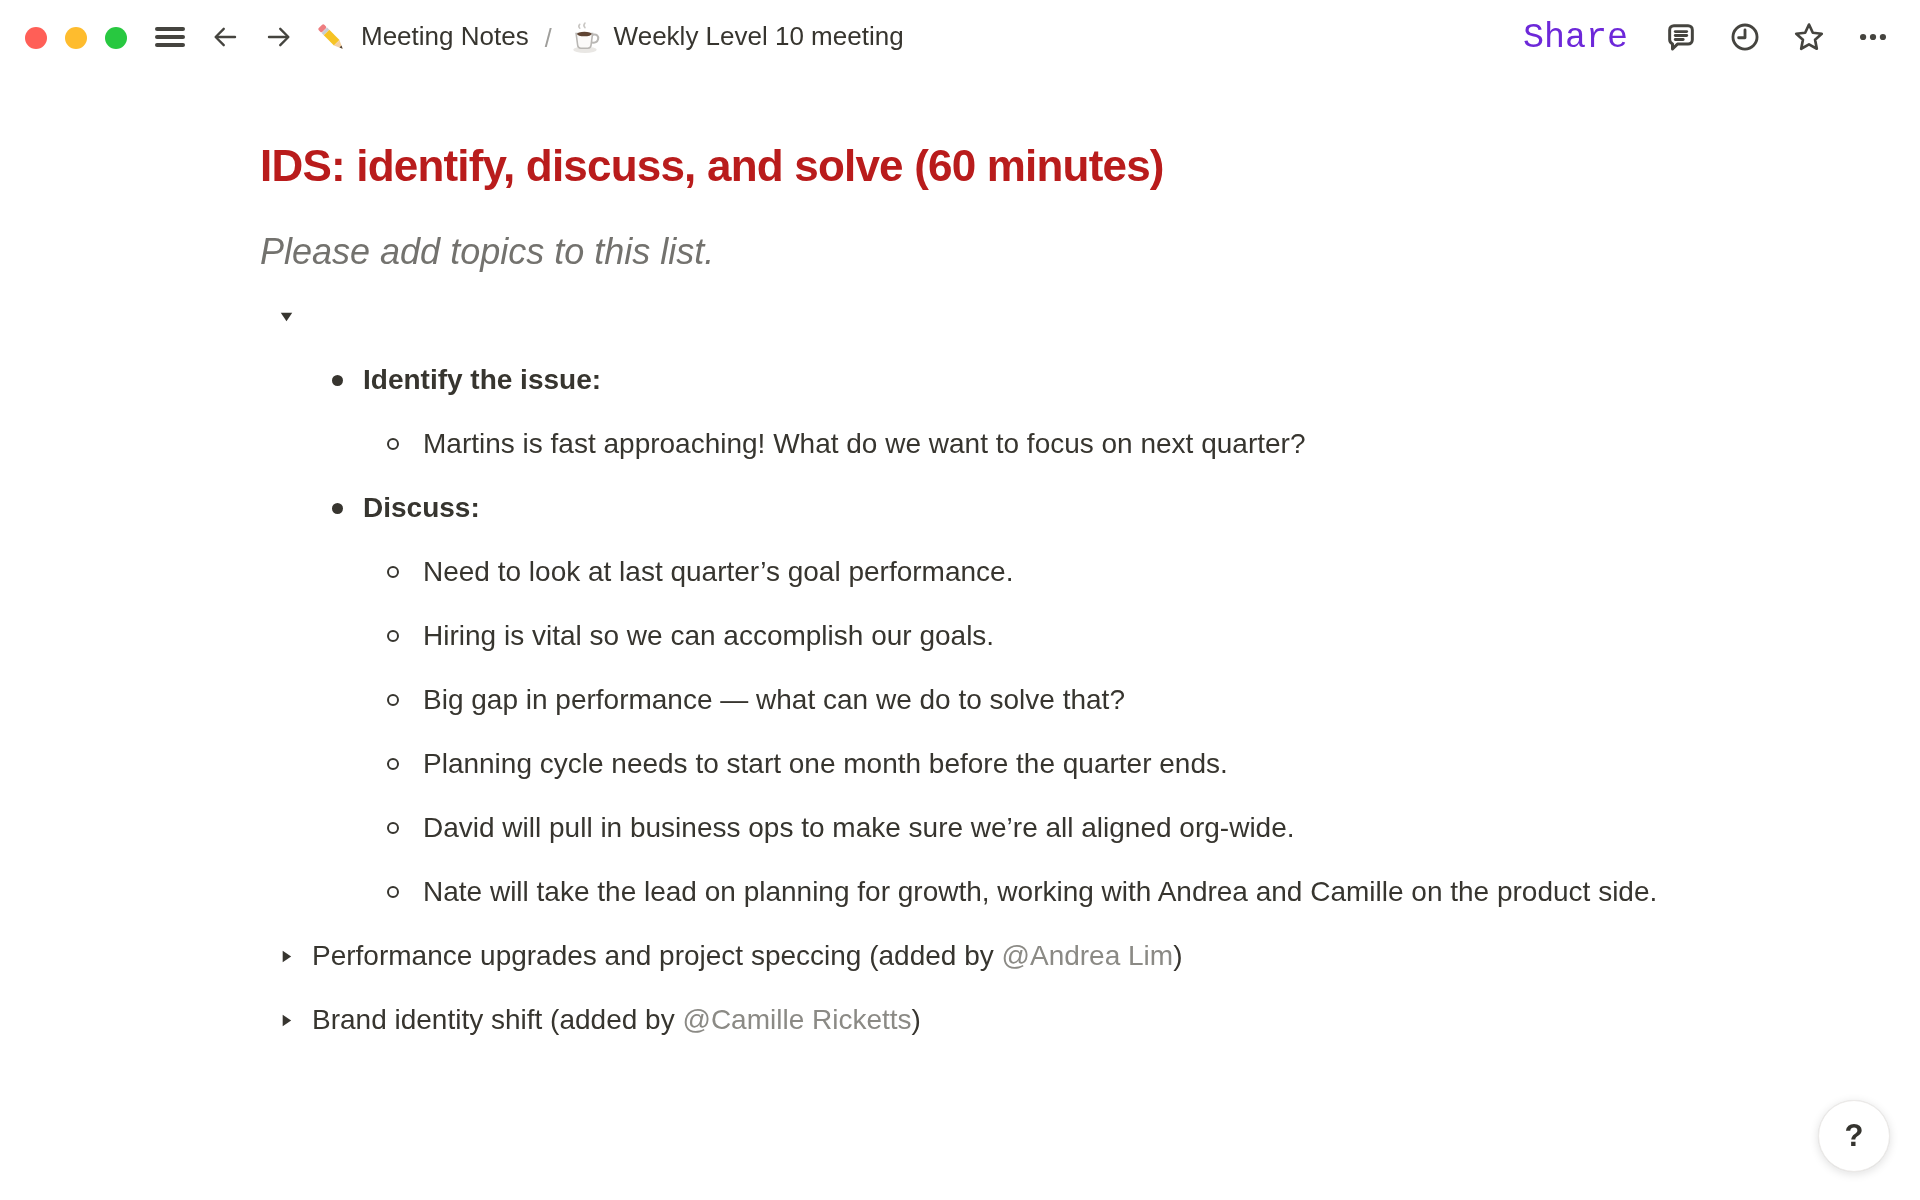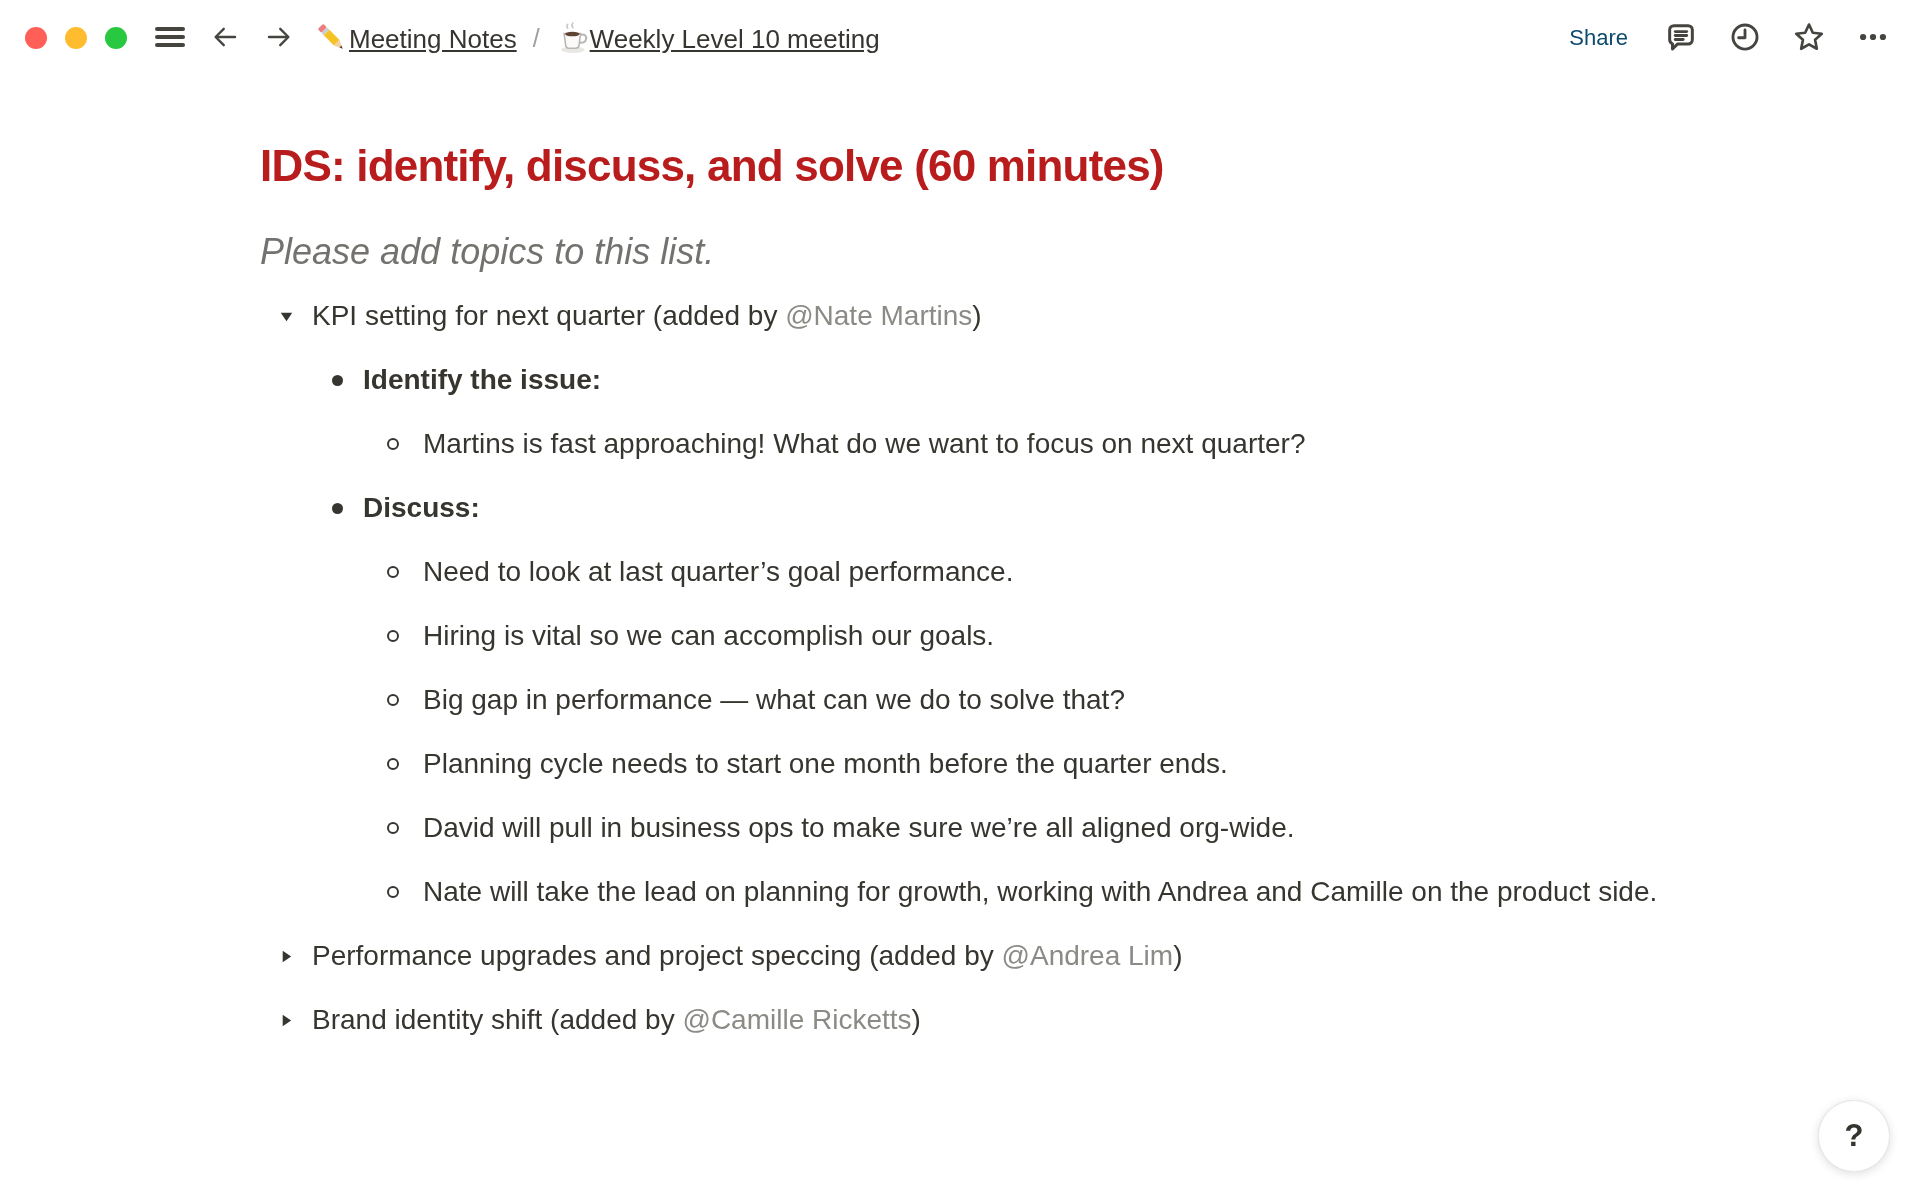--- a/index.html
+++ b/index.html
@@ -17,28 +17,28 @@
   }
   .traffic { display:flex; align-items:center; gap:18px; }
   .traffic .dot { width:22px; height:22px; border-radius:50%; }
   .icon-btn {
     display:flex; align-items:center; justify-content:center;
     background:none; border:none; cursor:pointer; padding:0;
   }
   .hamburger { margin-left:26px; }
   .arrow-btn { margin-left:22px; }
   .breadcrumb { display:flex; align-items:center; margin-left:20px; font-size:26px; color:#37352f; }
-  .crumb { display:flex; align-items:flex-end; gap:0; cursor:pointer;text-decoration:underline; }
+  .crumb { display:flex; align-items:flex-start; gap:12px; cursor:pointer; }
   .crumb-sep { color:#9f9e9b; margin:0 16px; font-size:25px; }
   .emoji-icon { display:inline-flex; }
 
   .topbar-right { margin-left:auto; display:flex; align-items:center; gap:30px; }
   .share-btn {
-    font-size:22px; color:#0c4a6e; background:none; border:none; cursor:pointer;
-    font-family:Liberation Sans, sans-serif; padding:4px 6px;
+    font-size:35px; color:#6d28d9; background:none; border:none; cursor:pointer;
+    font-family:Liberation Mono, monospace; padding:4px 6px;
   }
   .tb-icon { stroke:#45443f; fill:none; stroke-width:2; stroke-linecap:round; stroke-linejoin:round; }
 
   
   .content { padding-left:260px; width:1660px; }
   .page-title {
     margin-top:62px; font-size:44px; font-weight:700; letter-spacing:-0.8px;
     line-height:56px; color:#b91c1c;
   }
   .page-subtitle {
@@ -192,21 +192,20 @@
 
   <div>
     <div class="block toggle-row">
       <span class="glyph-box">
         <span>
           <svg width="17" height="17" viewBox="0 0 16 16">
               <path d="M2.6 4.4 L13.4 4.4 L8 12.4 Z" fill="#37352f"></path>
             </svg>
         </span>
       </span>
-      <span class="toggle-text"><span>KPI setting for next quarter (added by </span><span class="mention">@Nate Martins</span><span>)</span></span>
     </div>
 
     <div class="children">
 
       <div class="block l1">
         <span class="glyph-box">
             <span class="bullet-dot"></span>
           </span>
         <span class="item-text section-label">Identify the issue:</span>
       </div>

